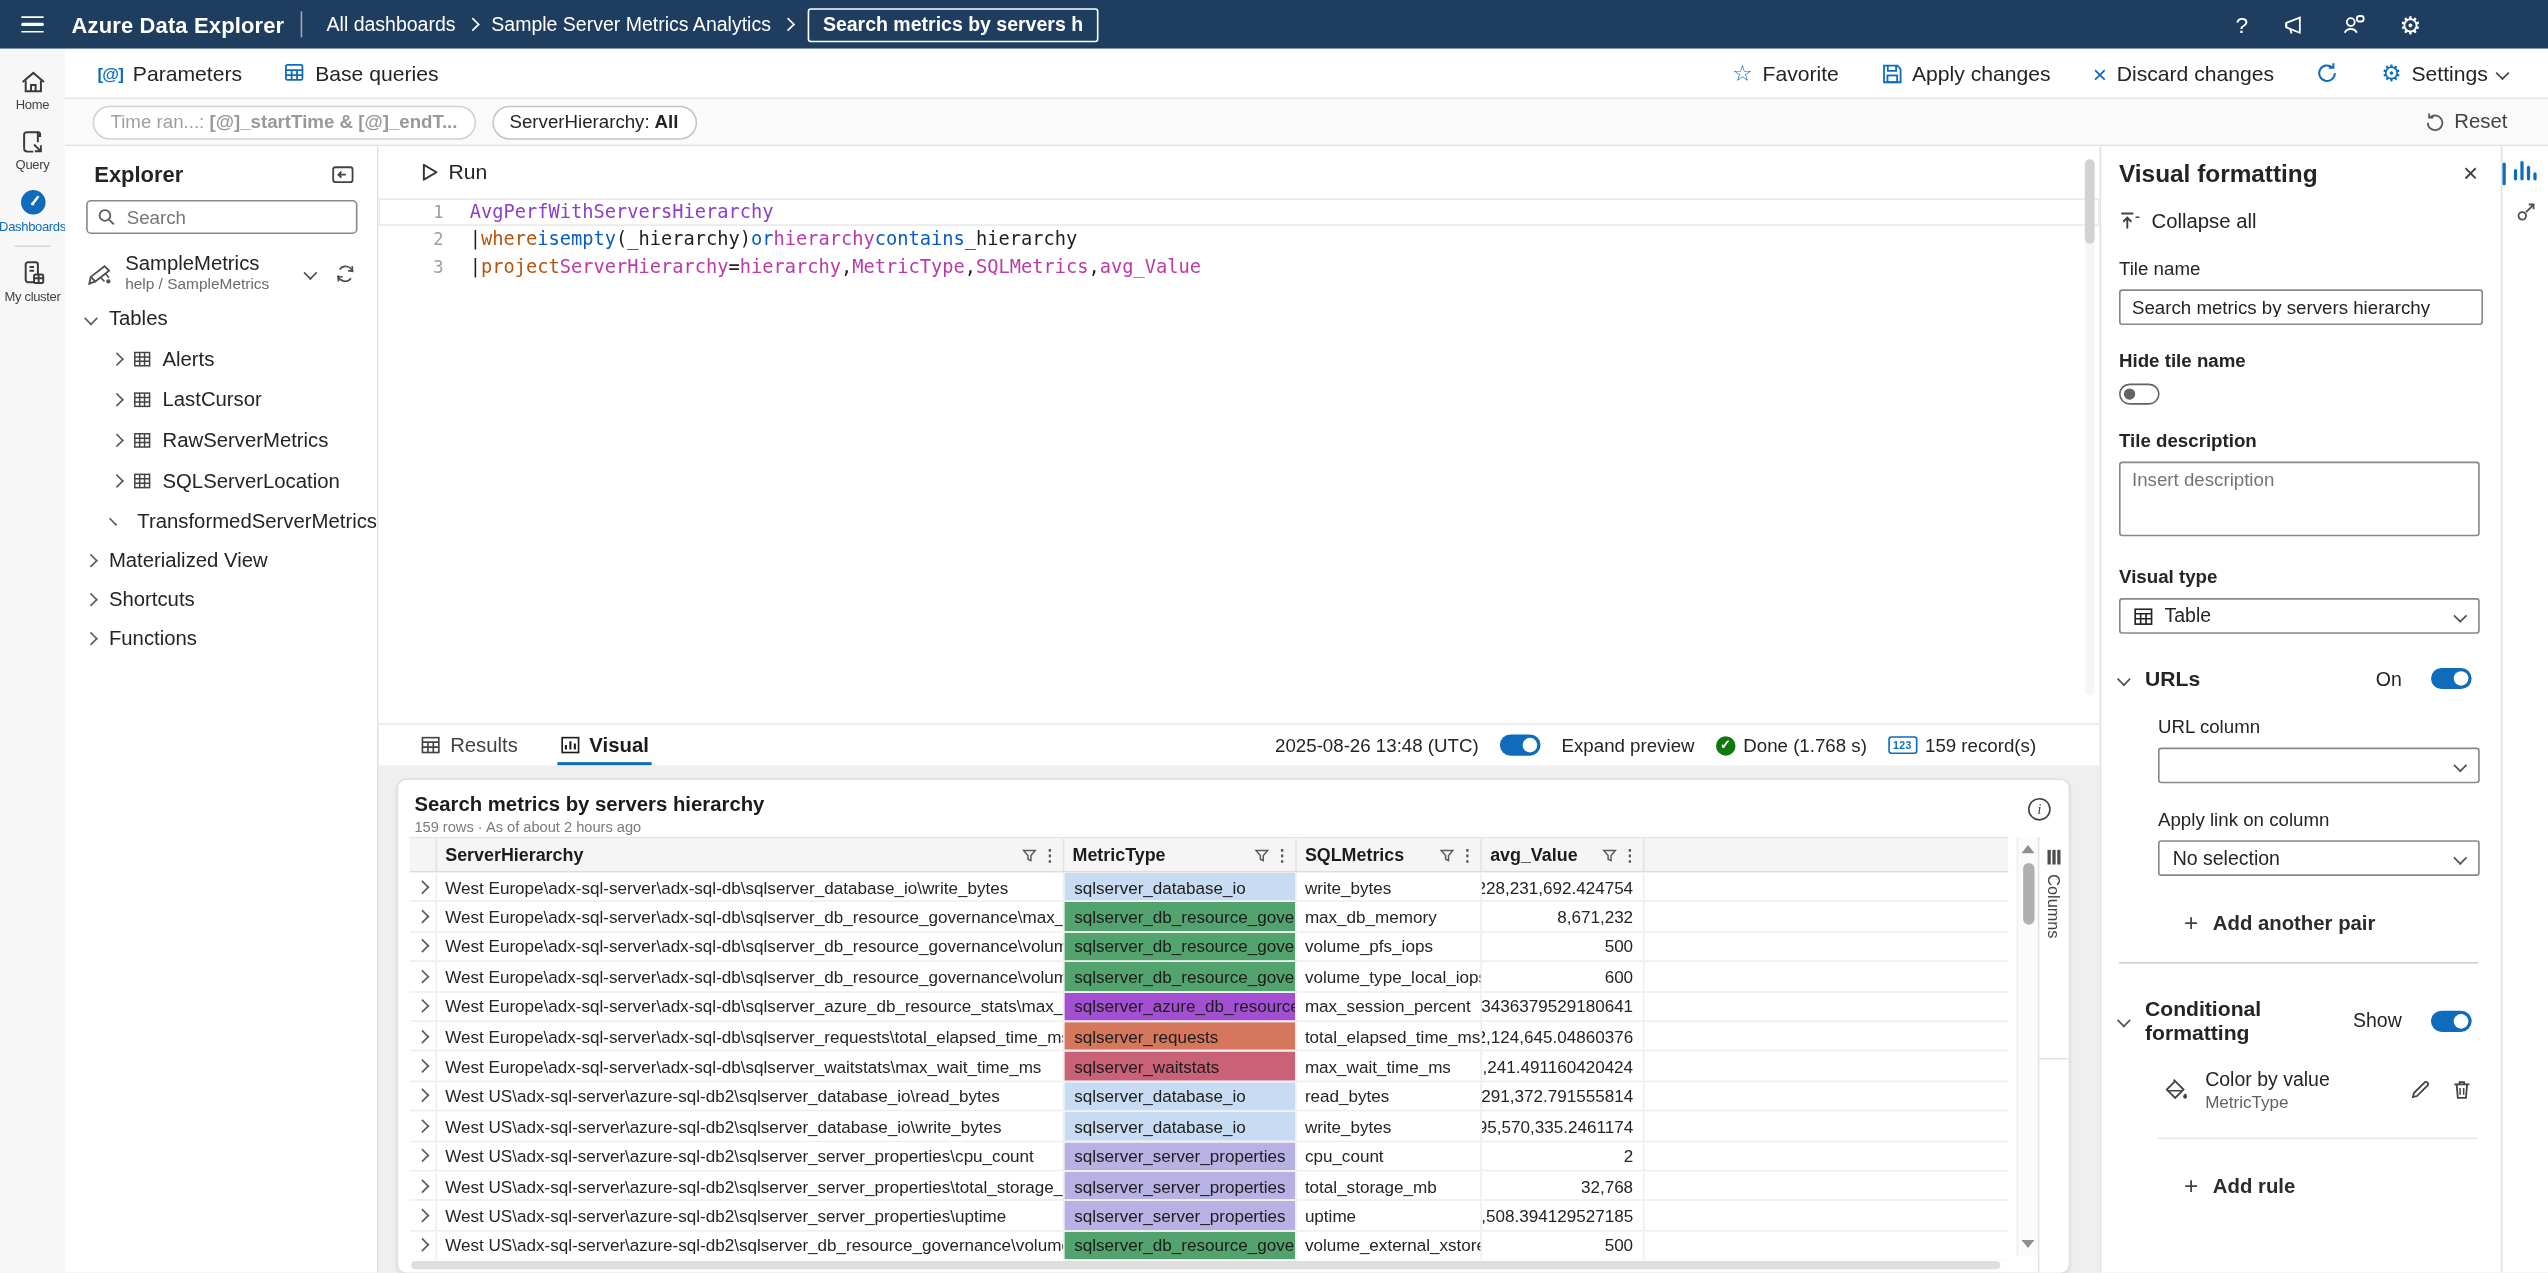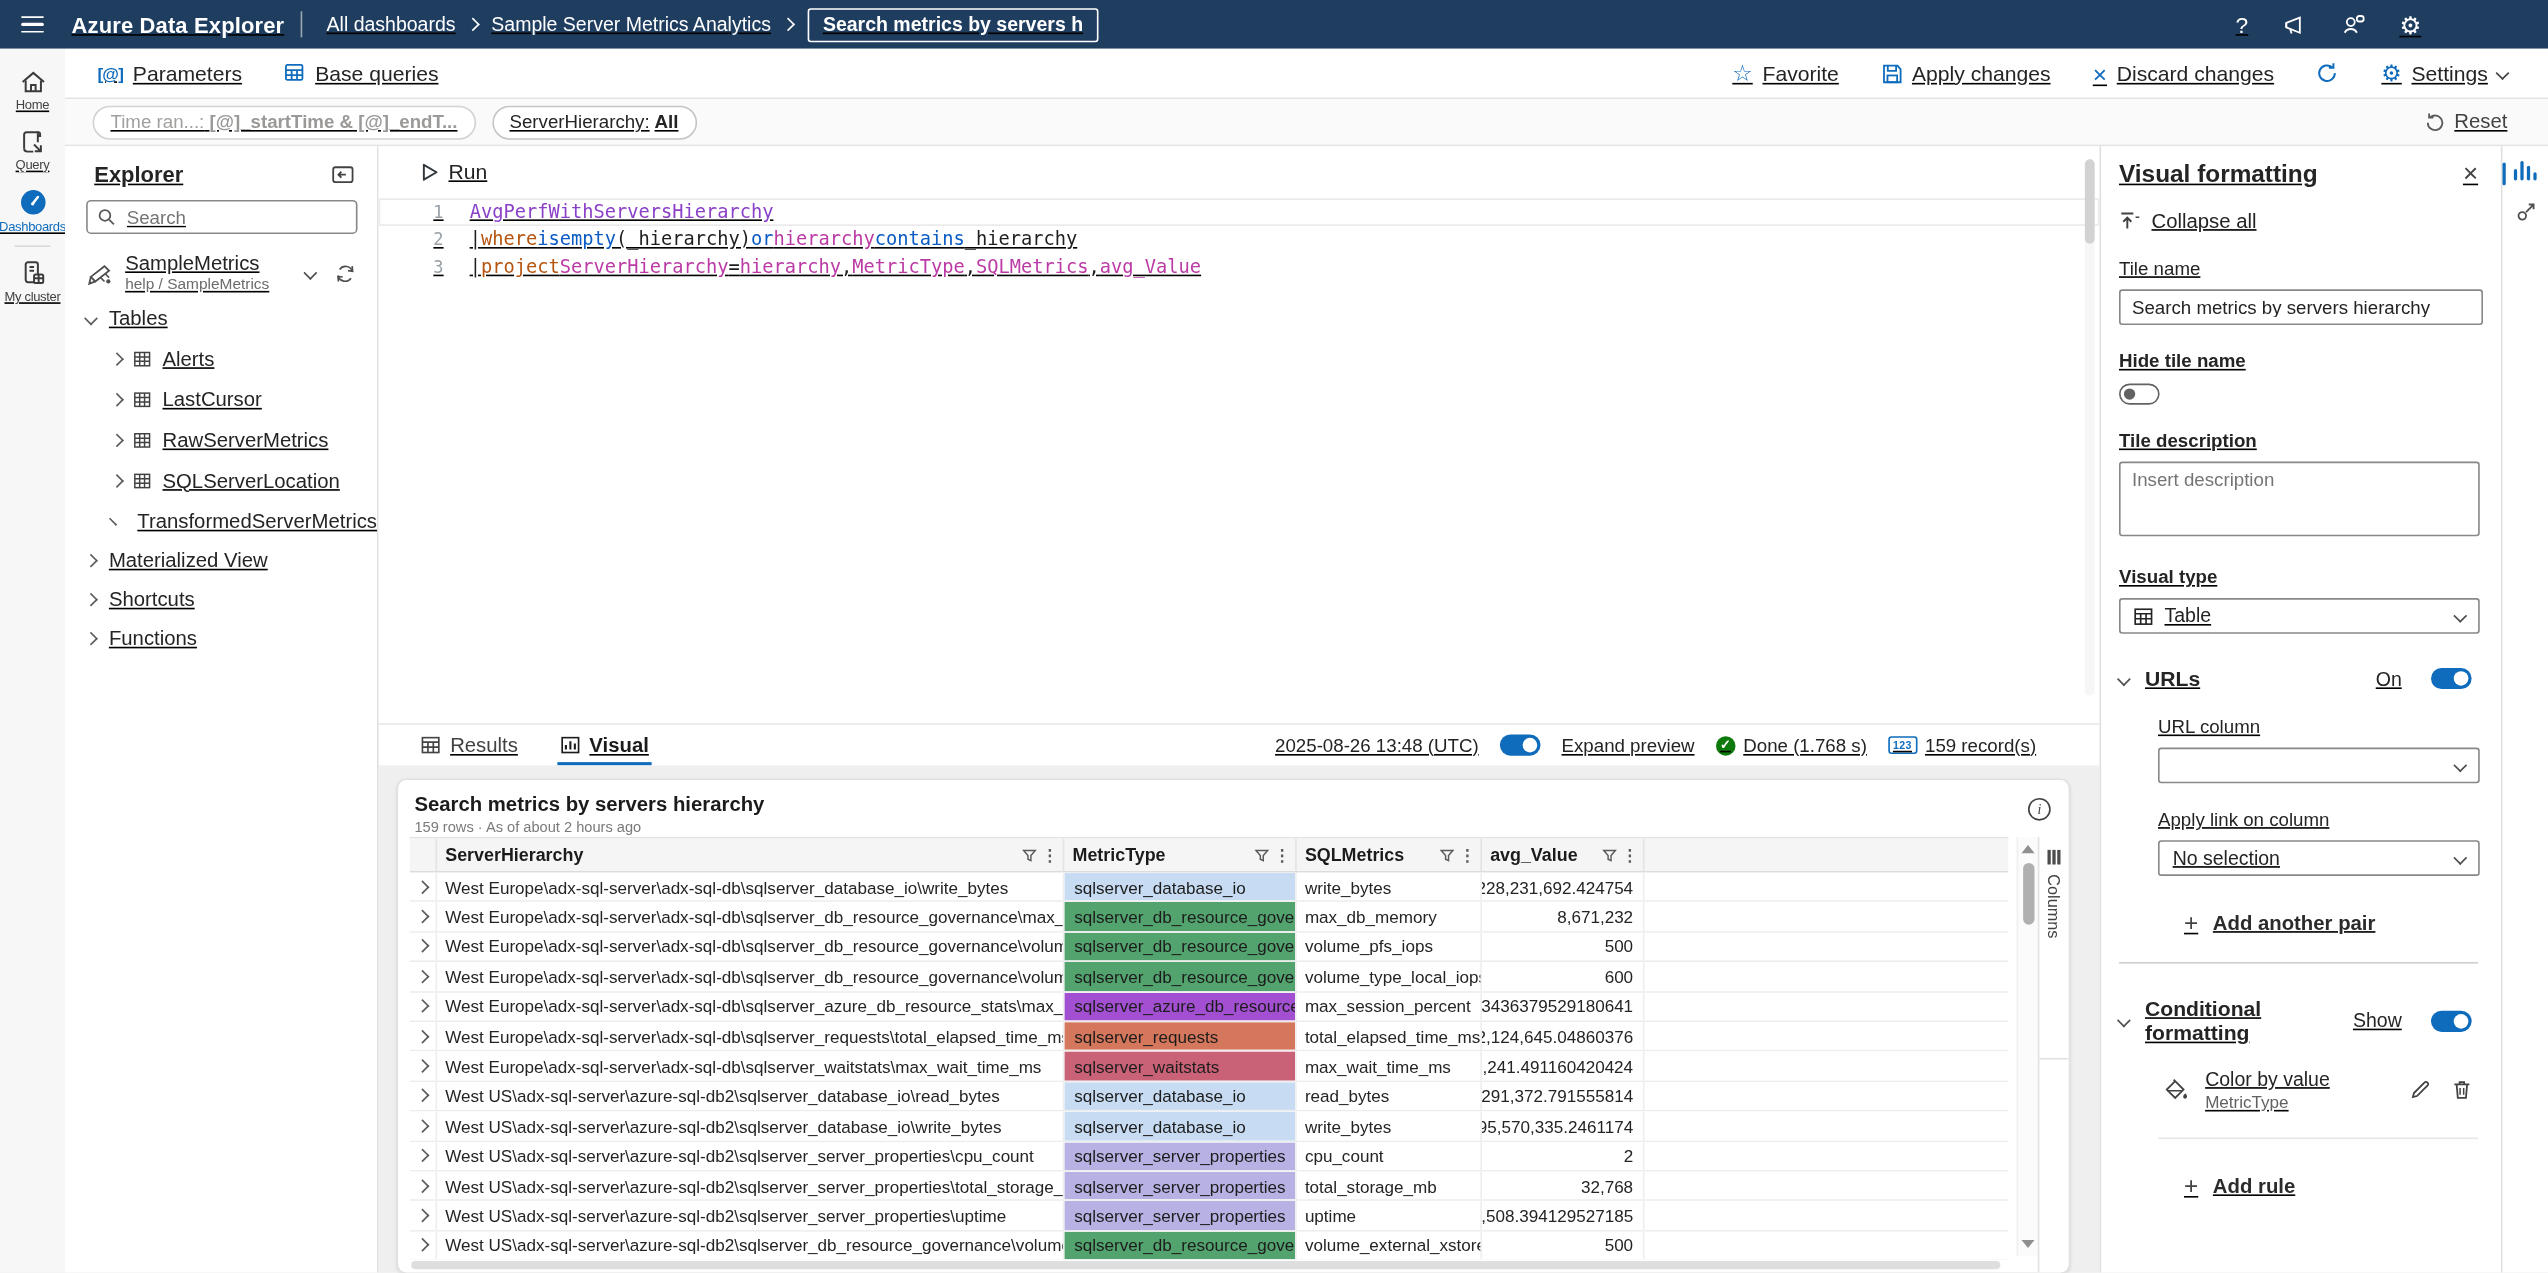--- a/index.html
+++ b/index.html
@@ -1,16 +1,16 @@
 <!DOCTYPE html>
 <html><head>
 <meta charset="utf-8">
 <style>
   html,body{margin:0;padding:0;background:#e9e9e9;}
-  .stage{width:2548px;height:1273px;overflow:hidden;position:relative;text-decoration:underline;}
+  .stage{width:2548px;height:1273px;overflow:hidden;position:relative;}
   .app{width:1568px;height:783.4px;transform:scale(1.625);transform-origin:0 0;
        font-family:"Liberation Sans",sans-serif;background:#fff;position:relative;
        -webkit-font-smoothing:antialiased;color:#242424;}
   svg{display:block}
   
   .topbar{height:30px;background:#1f3d5f;display:flex;align-items:center;color:#fff;}
   .hamb{width:14px;margin:0 0 0 13px;display:flex;flex-direction:column;gap:3px;cursor:pointer}
   .hamb i{height:1.6px;background:#fff;display:block;border-radius:1px}
   .app-title{font-size:13.5px;font-weight:700;margin-left:17px;letter-spacing:.1px}
   .tb-div{width:1px;height:16px;background:rgba(255,255,255,.55);margin:0 11px 0 10px}

